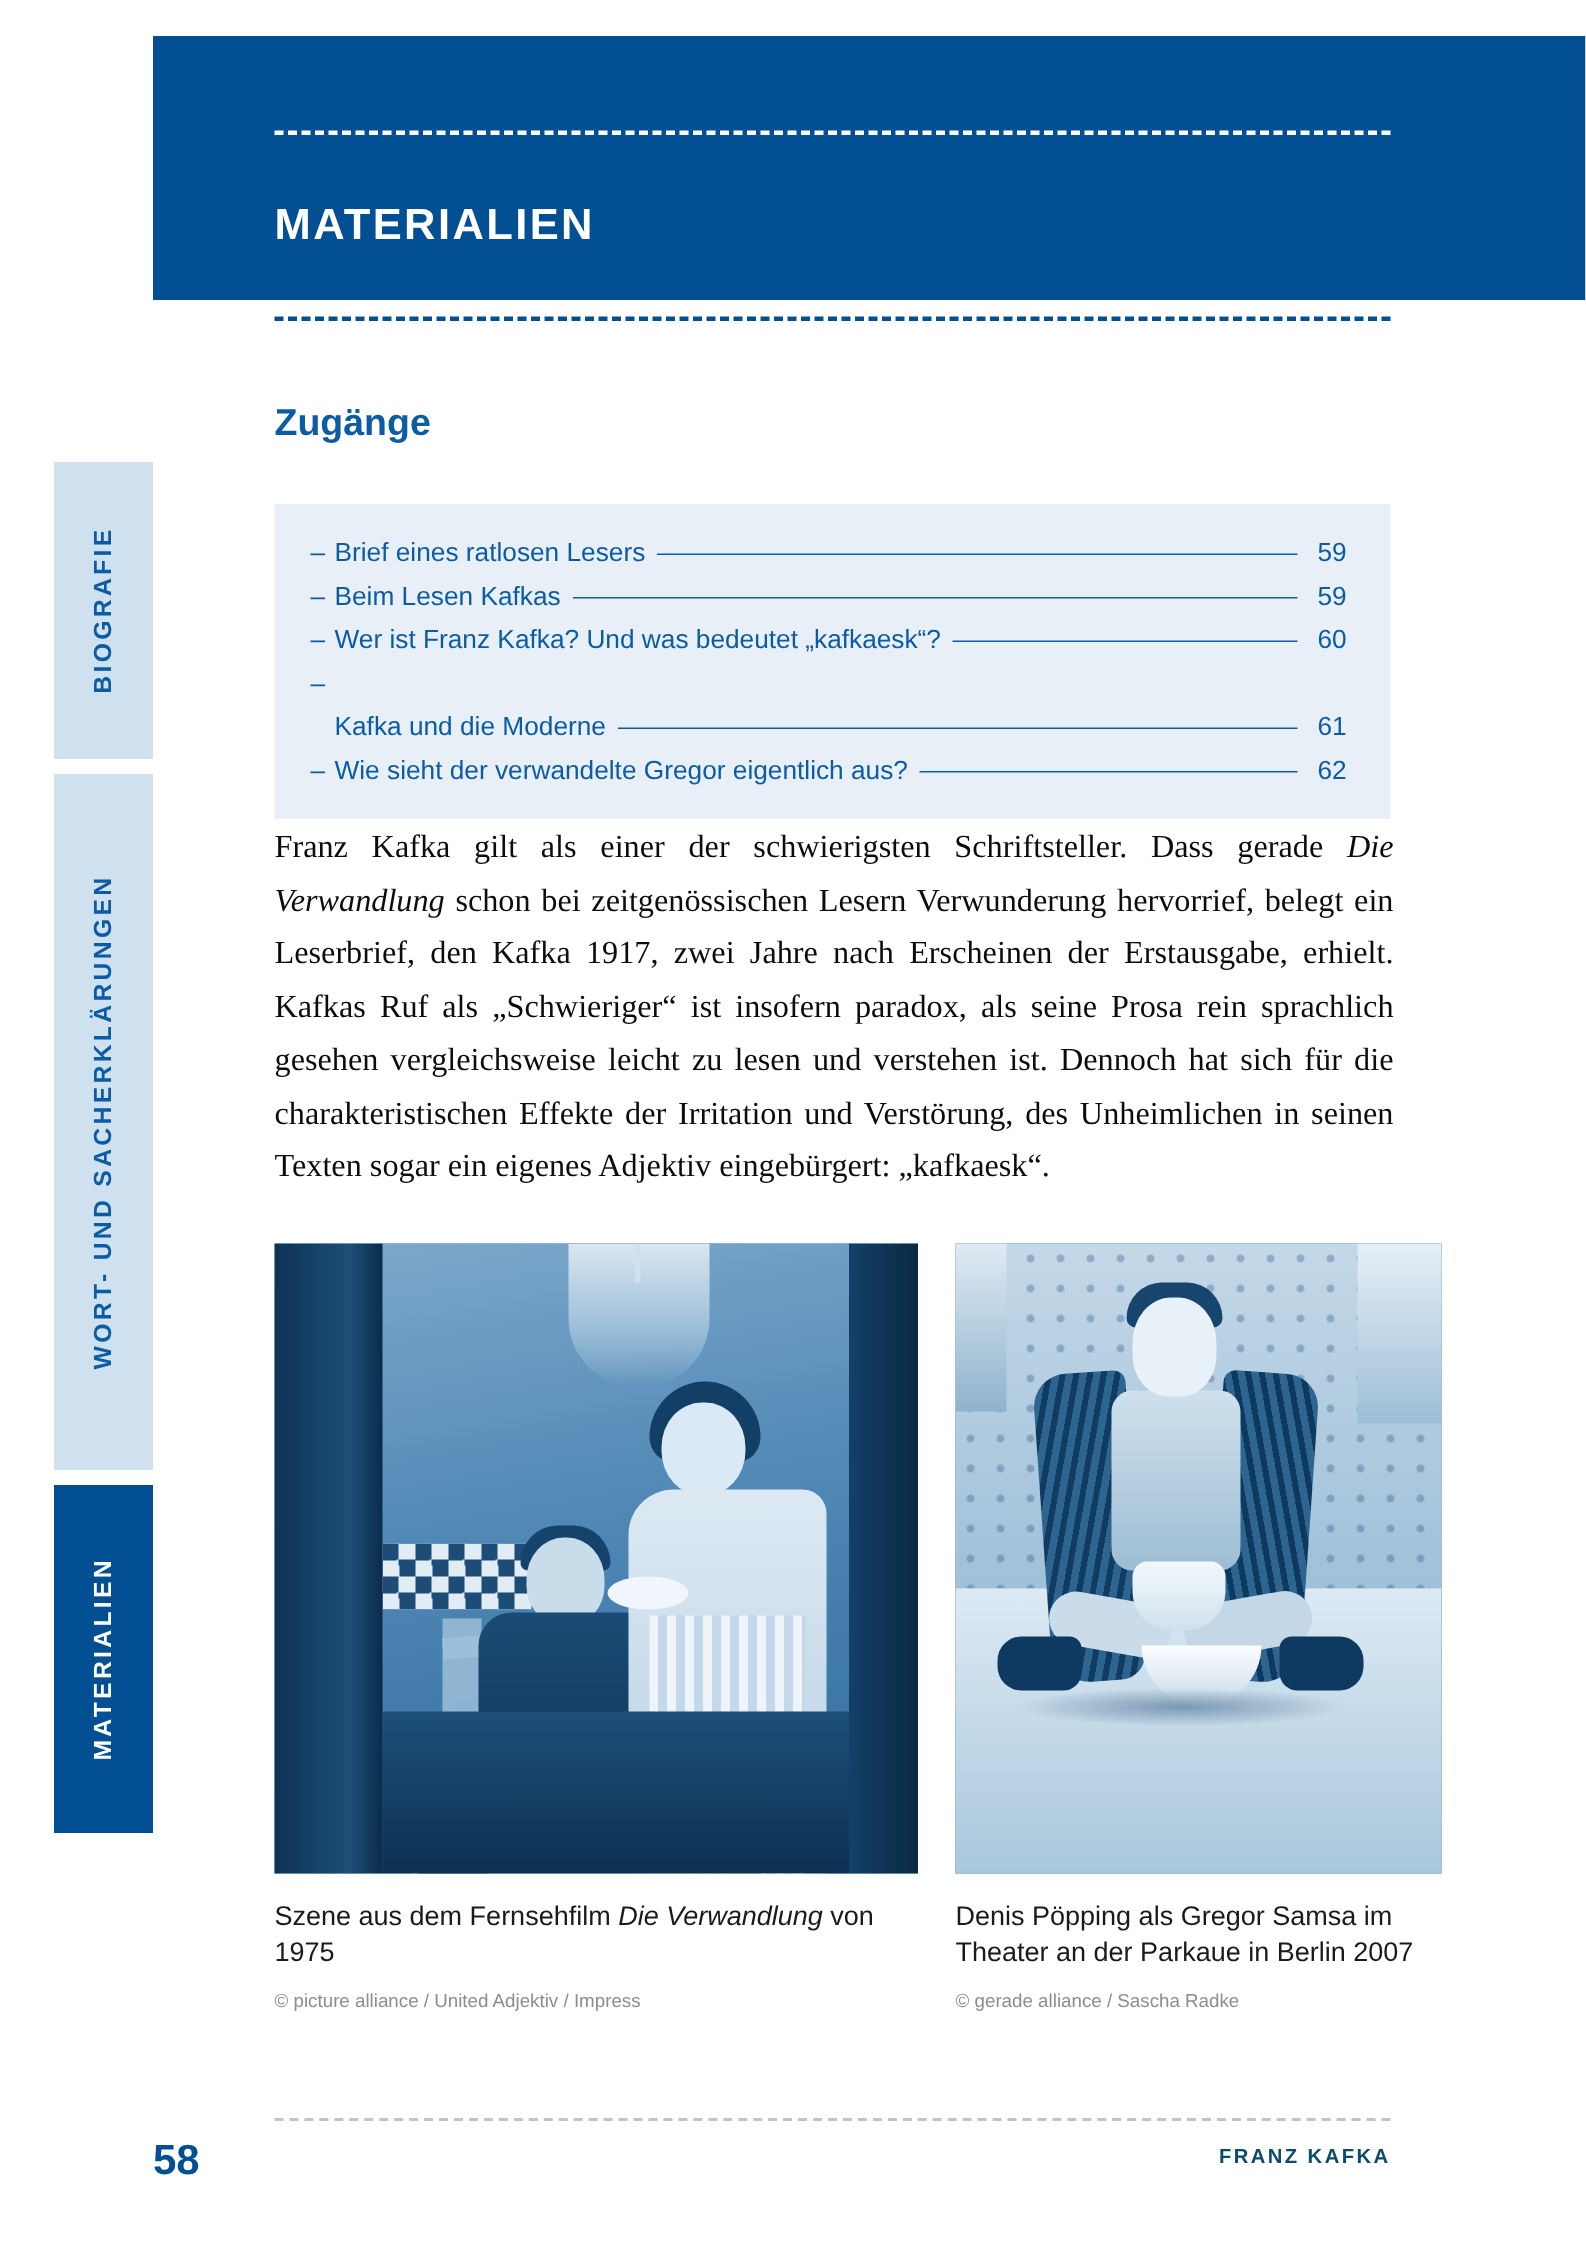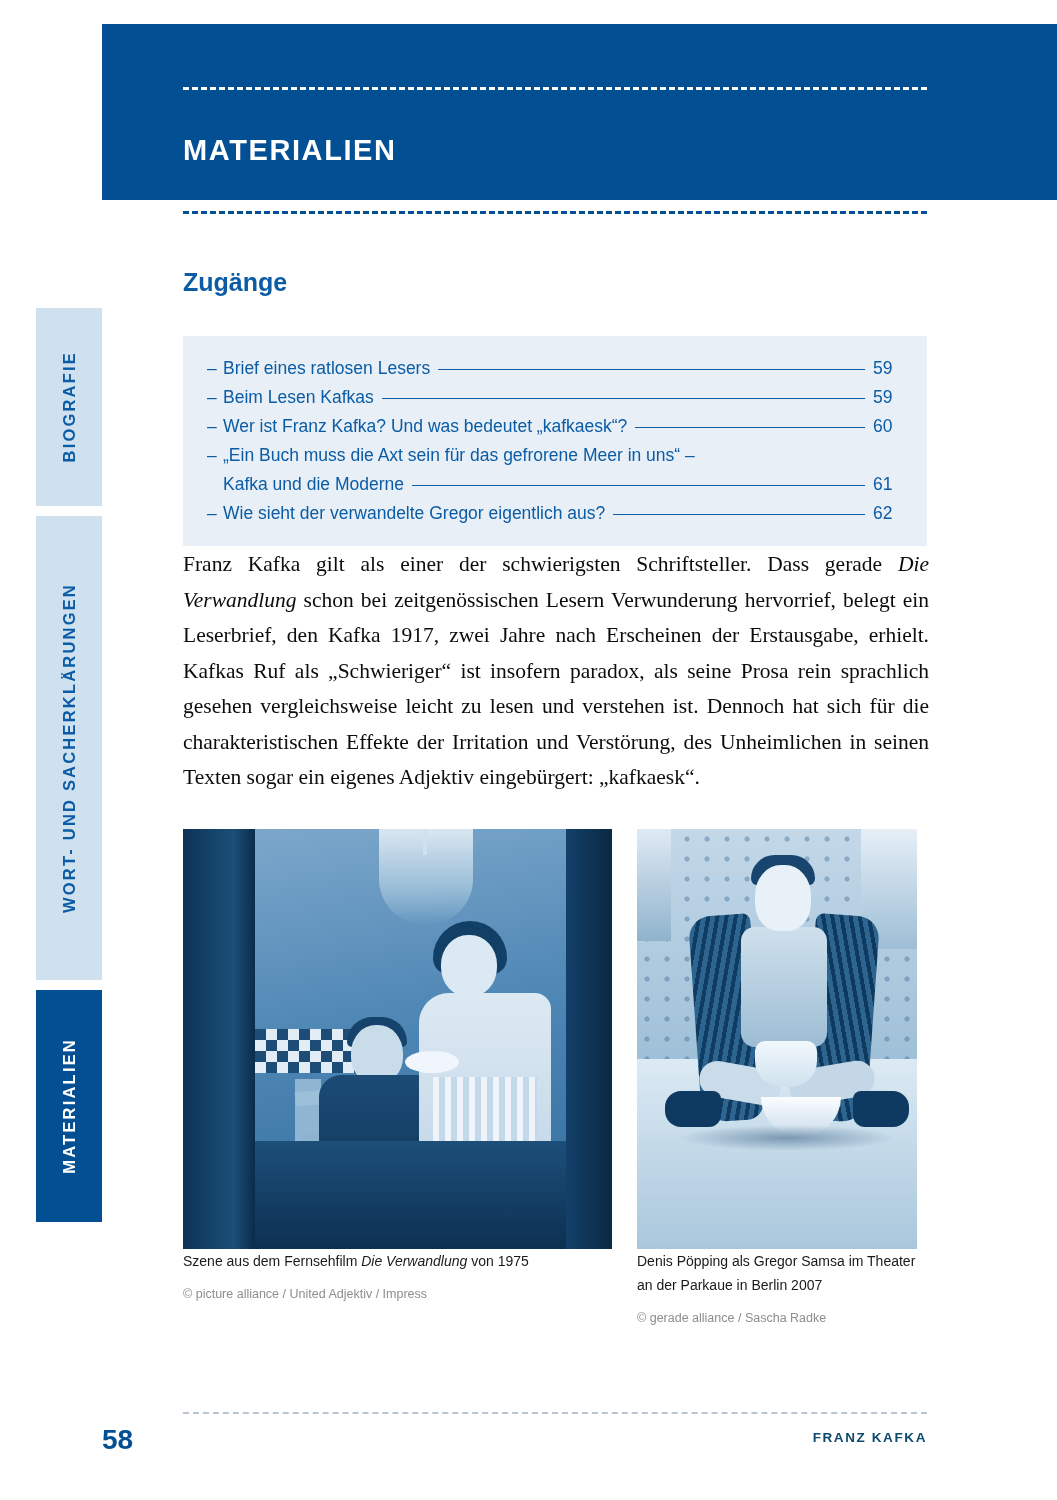--- a/index.html
+++ b/index.html
@@ -134,21 +134,21 @@
   }
   .toc-leader {
     flex: 1 1 auto;
     margin: 0 8px 0 8px;
     border-bottom: 1.5px solid #0b5ca5;
     position: relative;
     top: -4px;
   }
   .toc-page {
     width: 30px;
-    text-align: left;
+    text-align: center;
     flex: 0 0 30px;
   }
   .toc-row.cont .toc-dash { visibility: hidden; }
 
   
   .body-text {
     position: absolute;
     left: 183px;
     top: 547px;
     width: 746px;
@@ -158,32 +158,33 @@
     color: #0c0c0c;
     text-align: justify;
   }
   .body-text i { font-style: italic; }
 
   
   .fig {
     position: absolute;
   }
   .fig-left { left: 183px; top: 829px; width: 429px; }
-  .fig-right { left: 637px; top: 829px; width: 280px; }
+  .fig-right { left: 637px; top: 829px; width: 324px; }
   .photo {
     width: 100%;
     height: 420px;
     position: relative;
     overflow: hidden;
     background: #2a6ea8;
   }
   .fig-right .photo { height: 420px; }
 
   .caption {
-    font-size: 14px;
+    margin-top: 16px;
+    font-size: 18px;
     line-height: 24px;
     color: #1a1a1a;
   }
   .caption i { font-style: italic; }
   .credit {
     margin-top: 12px;
     font-size: 12.5px;
     color: #8d8d8d;
     line-height: 18px;
   }
@@ -423,21 +424,20 @@
       <span class="toc-page">59</span>
     </div>
     <div class="toc-row">
       <span class="toc-dash">–</span>
       <span class="toc-label">Wer ist Franz Kafka? Und was bedeutet „kafkaesk“?</span>
       <span class="toc-leader"></span>
       <span class="toc-page">60</span>
     </div>
     <div class="toc-row">
       <span class="toc-dash">–</span>
-      <span class="toc-label">„Ein Buch muss die Axt sein für das gefrorene Meer in uns“ –</span>
       <span class="toc-page"></span>
     </div>
     <div class="toc-row cont">
       <span class="toc-dash"></span>
       <span class="toc-label">Kafka und die Moderne</span>
       <span class="toc-leader"></span>
       <span class="toc-page">61</span>
     </div>
     <div class="toc-row">
       <span class="toc-dash">–</span>

